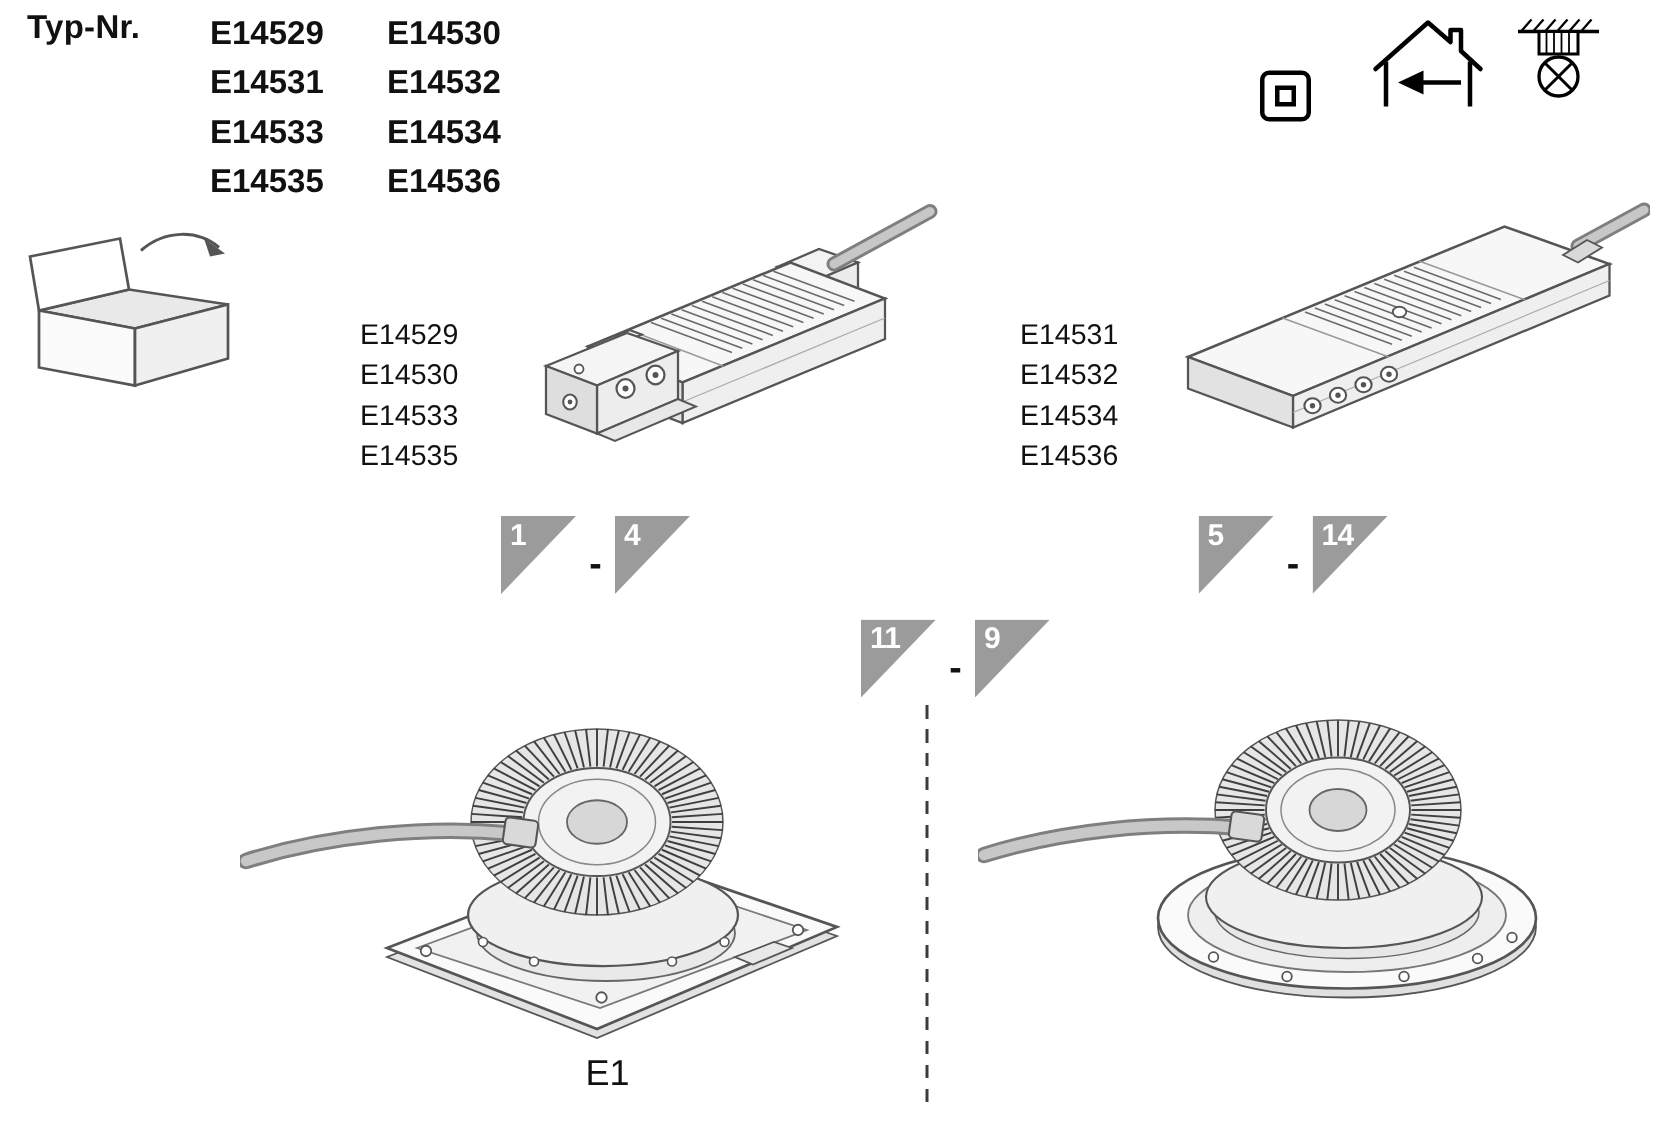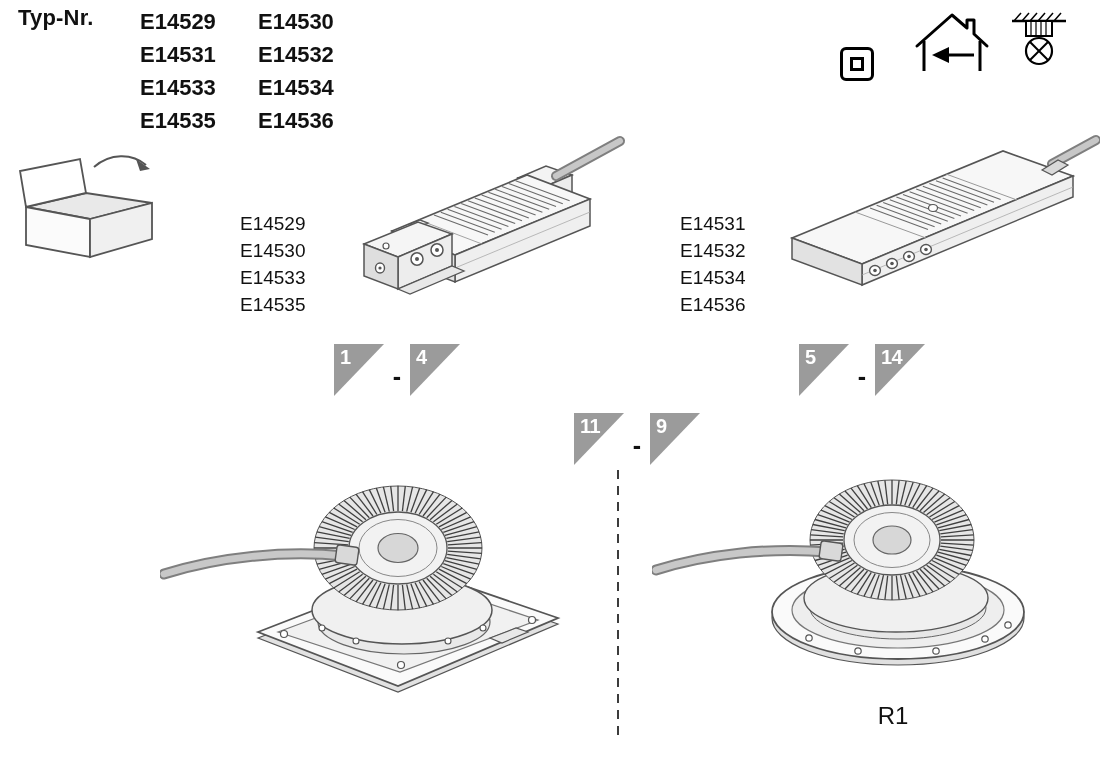--- a/index.html
+++ b/index.html
@@ -442,15 +442,15 @@
       </g>
 
       <g>
         <path d="M4 108 C 55 92, 118 85, 176 90" stroke="#7f7f7f" stroke-width="11" stroke-linecap="round" fill="none"></path>
         <path d="M4 108 C 55 92, 118 85, 176 90" stroke="#c8c8c8" stroke-width="7" stroke-linecap="round" fill="none"></path>
       </g>
       <rect x="168" y="80" width="22" height="18" rx="3" transform="rotate(8 179 89)" fill="#d9d9d9" stroke="#555" stroke-width="1.4"></rect>
     </svg>
   </div>
 
-  <div class="abs variant-label" style="left:828px; top:702px;">R1</div>
+  <div class="abs variant-label" style="left:340px; top:702px;">E1</div>
 
 </div>
 
 </body></html>

